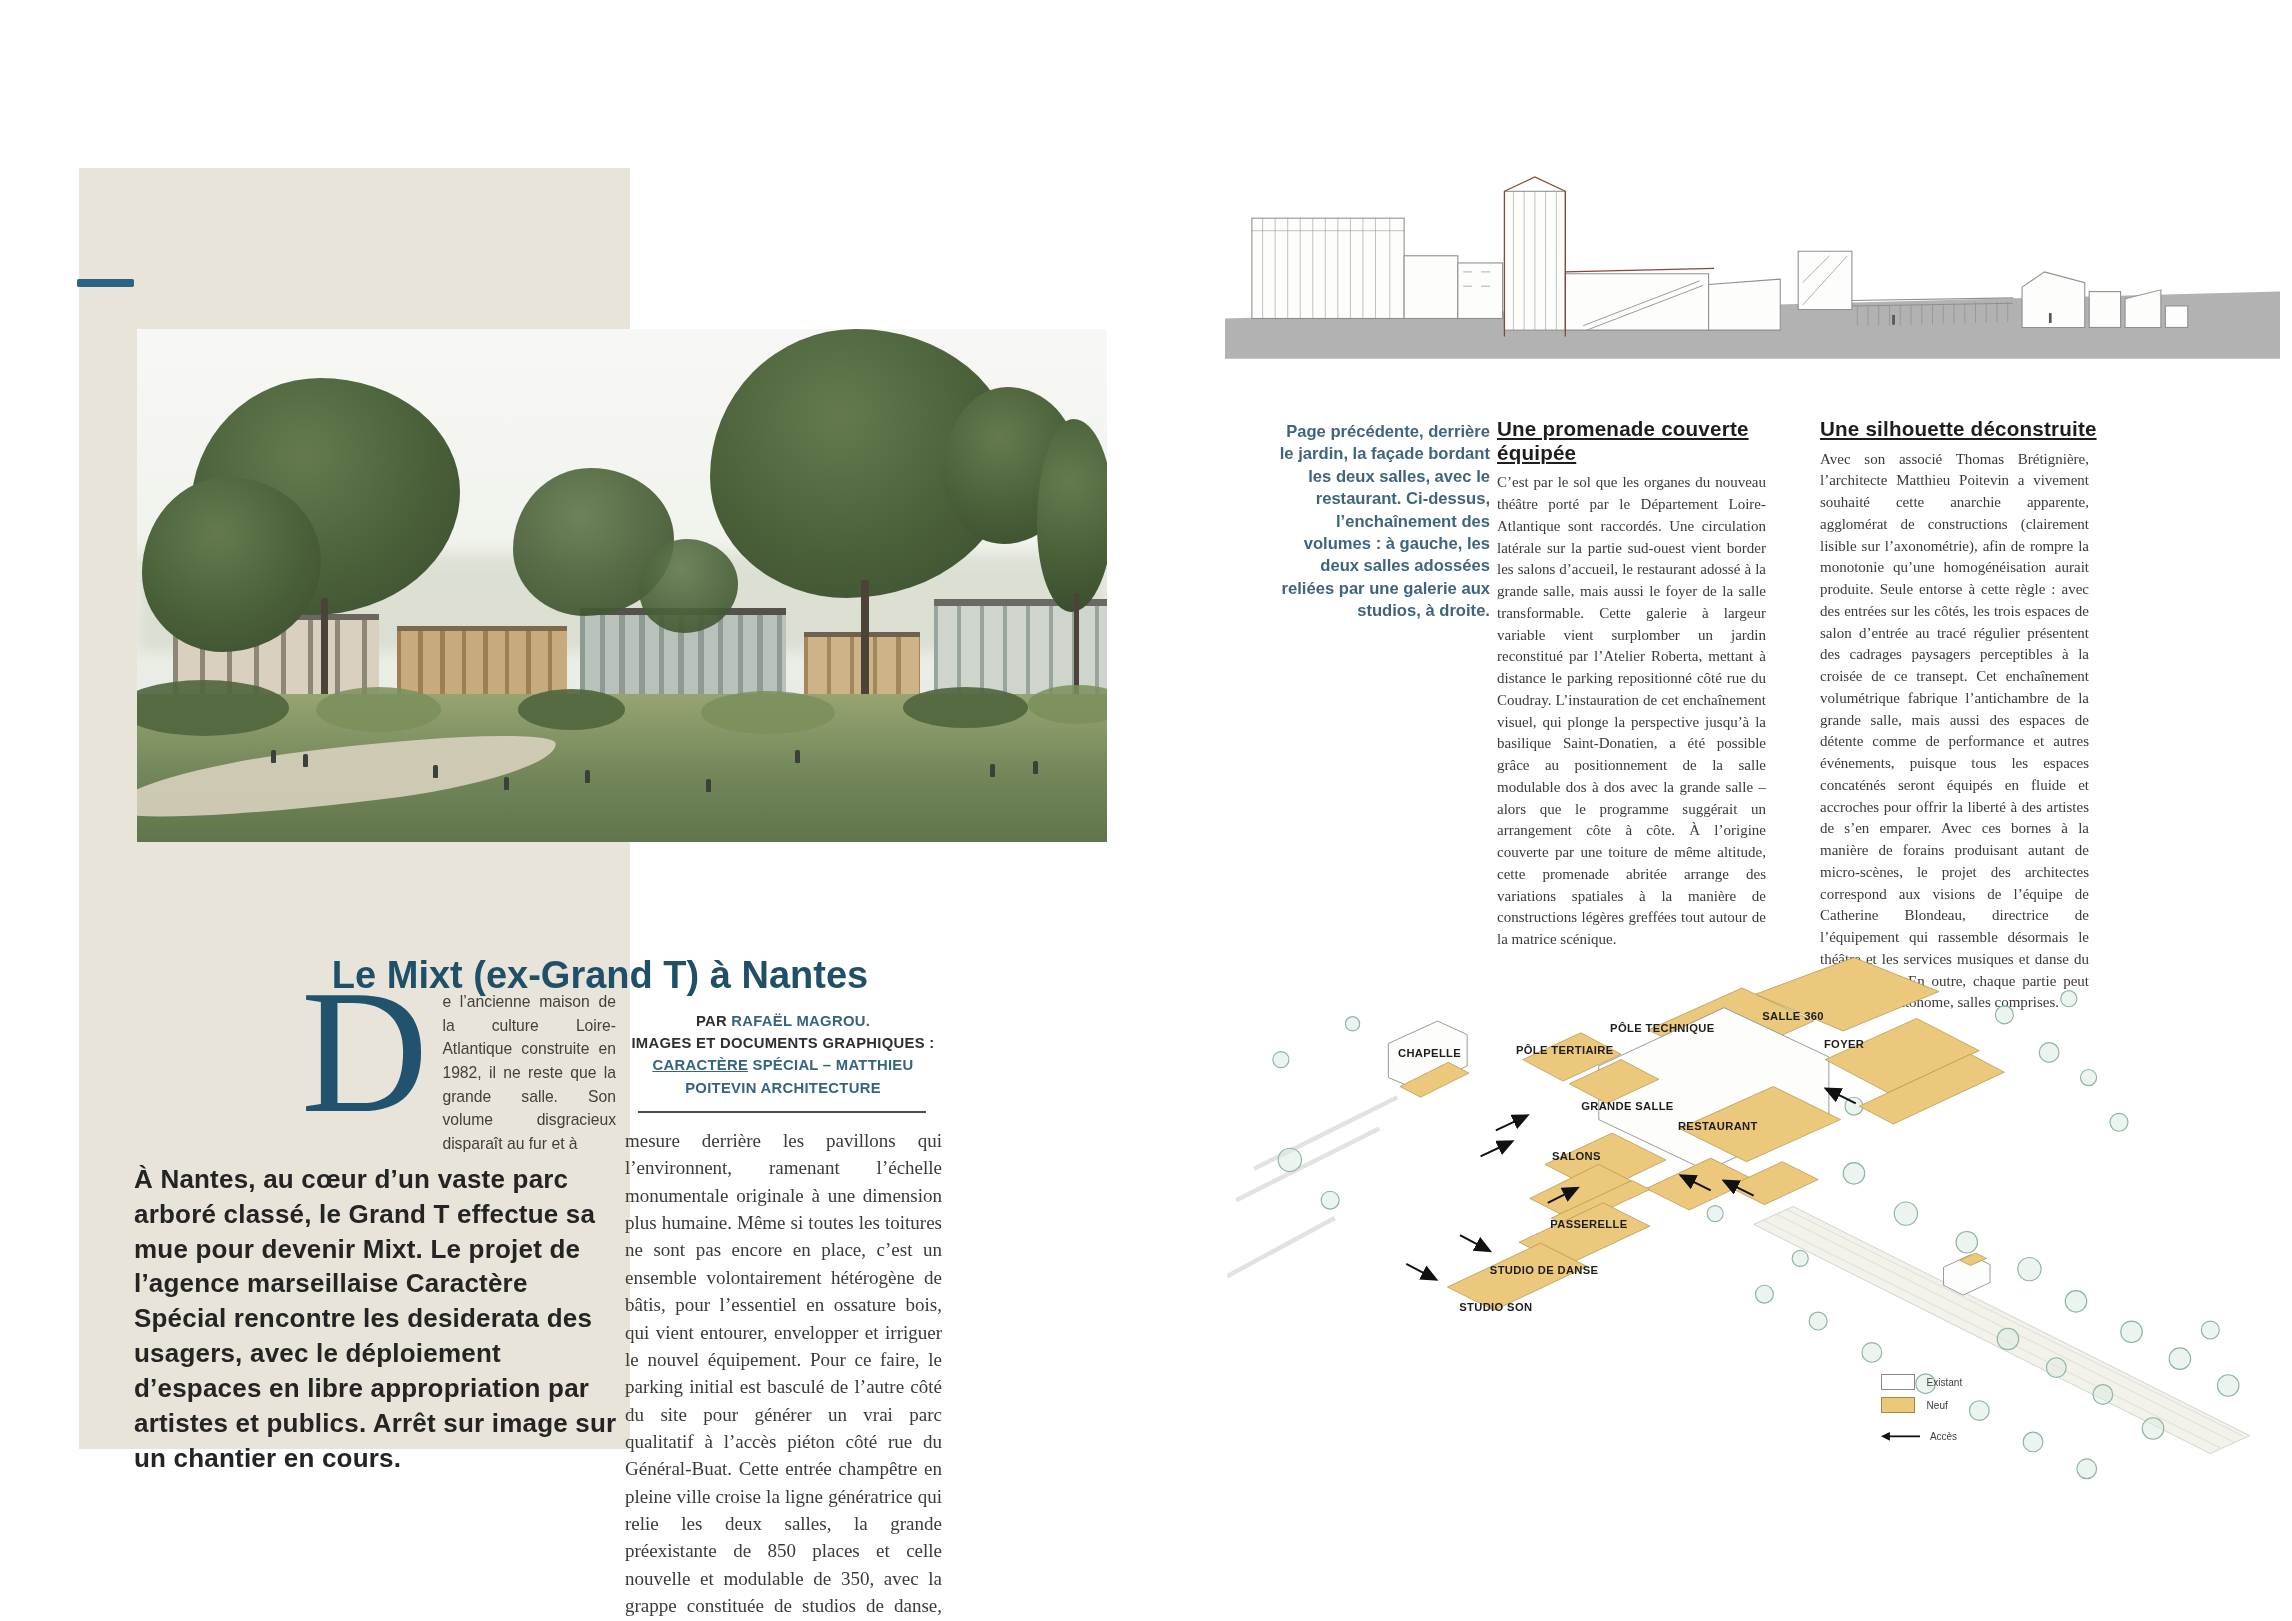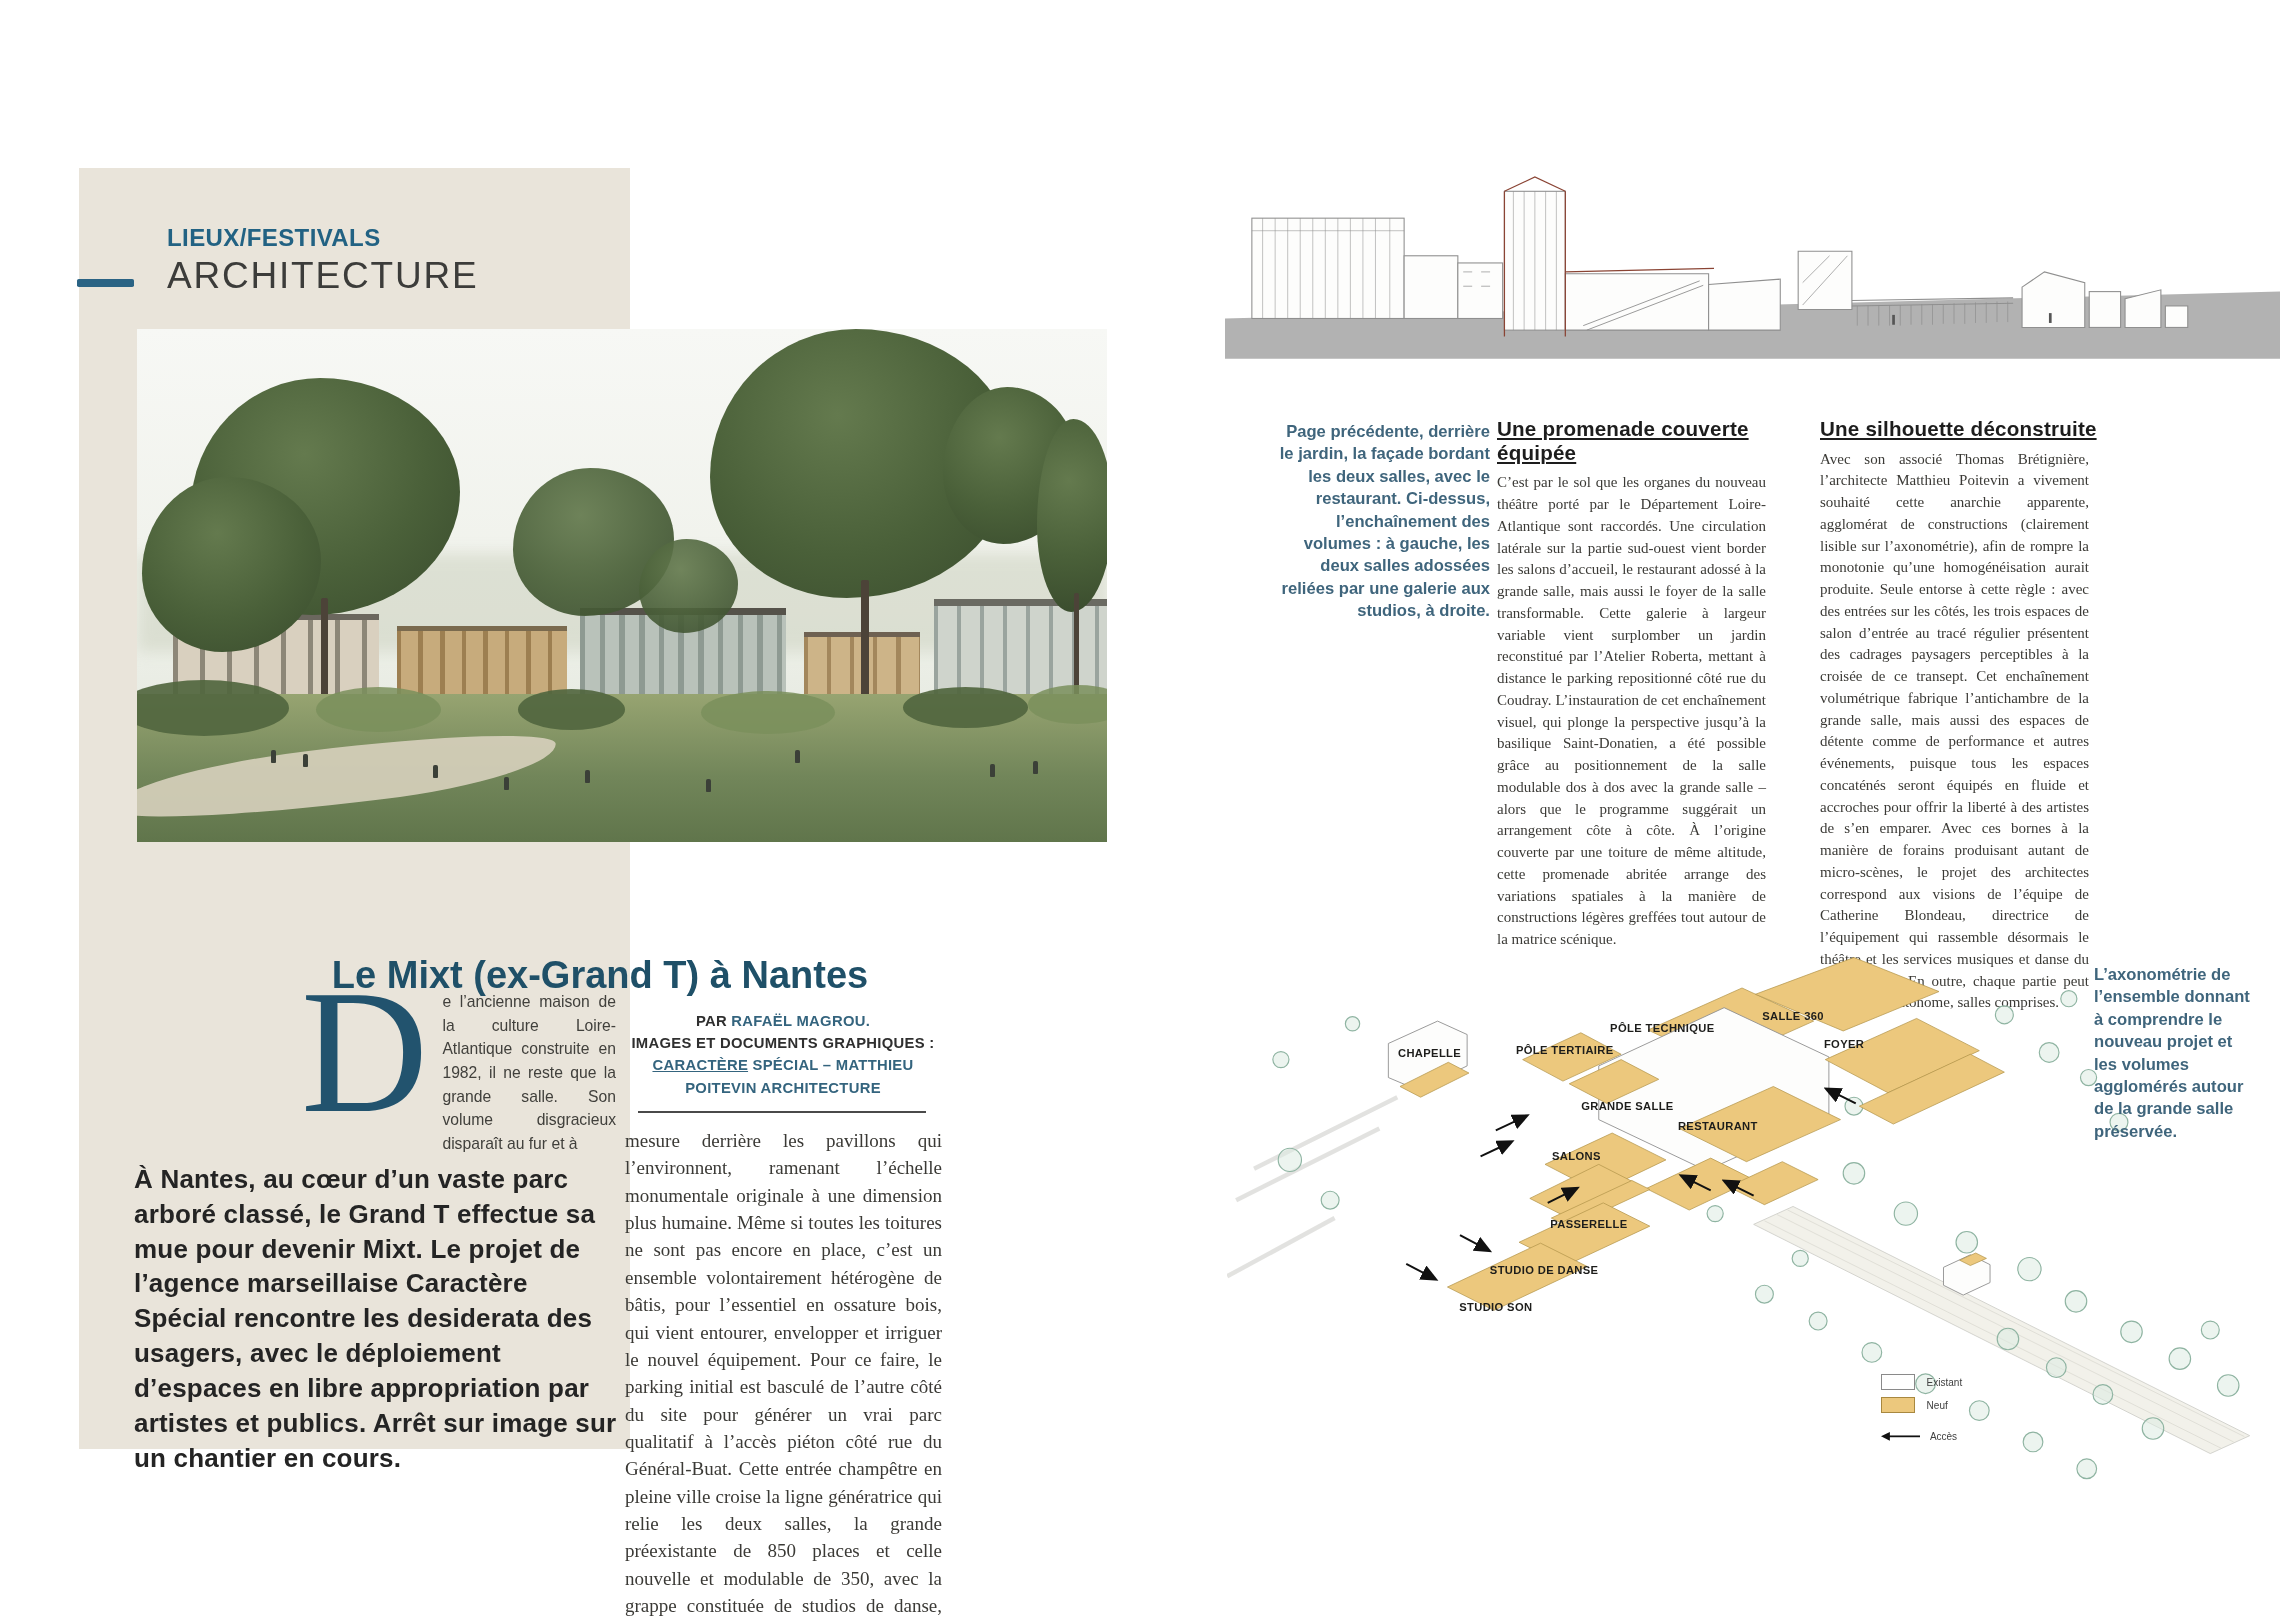--- a/index.html
+++ b/index.html
@@ -78,24 +78,20 @@
 
   svg text{font-family:"Liberation Sans",sans-serif;}
 </style>
 </head>
 <body>
 
 <div class="spread">
 
   <div class="beige-panel"></div>
   <div class="kicker-dash"></div>
-  <div class="kicker-block">
-    <div class="kicker">LIEUX/FESTIVALS</div>
-    <div class="section-name">ARCHITECTURE</div>
-  </div>
 
   <div class="photo">
     <div class="haze"></div>
 
     <div class="bld" style="left:36px;top:285px;width:206px;height:86px;background:repeating-linear-gradient(90deg,#8d8778 0 5.4px,#d9d0bf 5.4px 27px);border-top:6.3px solid #6b675e;"></div>
     <div class="bld" style="left:260px;top:297px;width:170px;height:75px;background:repeating-linear-gradient(90deg,#9d7f51 0 4.5px,#c7ab7c 4.5px 21.5px);border-top:5.4px solid #7a6a4e;"></div>
     <div class="bld" style="left:443px;top:279px;width:206px;height:91px;background:repeating-linear-gradient(90deg,#8e9a92 0 5.4px,#b9c2ba 5.4px 19.7px);border-top:7.2px solid #55524a;"></div>
     <div class="bld" style="left:667px;top:303px;width:116px;height:70px;background:repeating-linear-gradient(90deg,#a3875c 0 4.5px,#cdb488 4.5px 23px);border-top:5.4px solid #6e6152;"></div>
     <div class="bld" style="left:797px;top:270px;width:173px;height:102px;background:repeating-linear-gradient(90deg,#9aa49e 0 4.5px,#cfd4cc 4.5px 23px);border-top:7.2px solid #6a6a62;"></div>
 
@@ -286,21 +282,20 @@
       <text x="689" y="115">FOYER</text>
       <text x="447" y="184">GRANDE SALLE</text>
       <text x="548" y="207">RESTAURANT</text>
       <text x="390" y="240">SALONS</text>
       <text x="404" y="316">PASSERELLE</text>
       <text x="354" y="367">STUDIO DE DANSE</text>
       <text x="300" y="409">STUDIO SON</text>
     </g>
   </svg>
 
-  <div class="axon-caption">L’axonométrie de l’ensemble donnant à comprendre le nouveau projet et les volumes agglomérés autour de la grande salle préservée.</div>
 
   <div class="legend">
     <div class="legend-row">
       <span class="swatch"></span>
       <span>Existant</span>
     </div>
     <div class="legend-row">
       <span class="swatch neuf"></span>
       <span>Neuf</span>
     </div>

